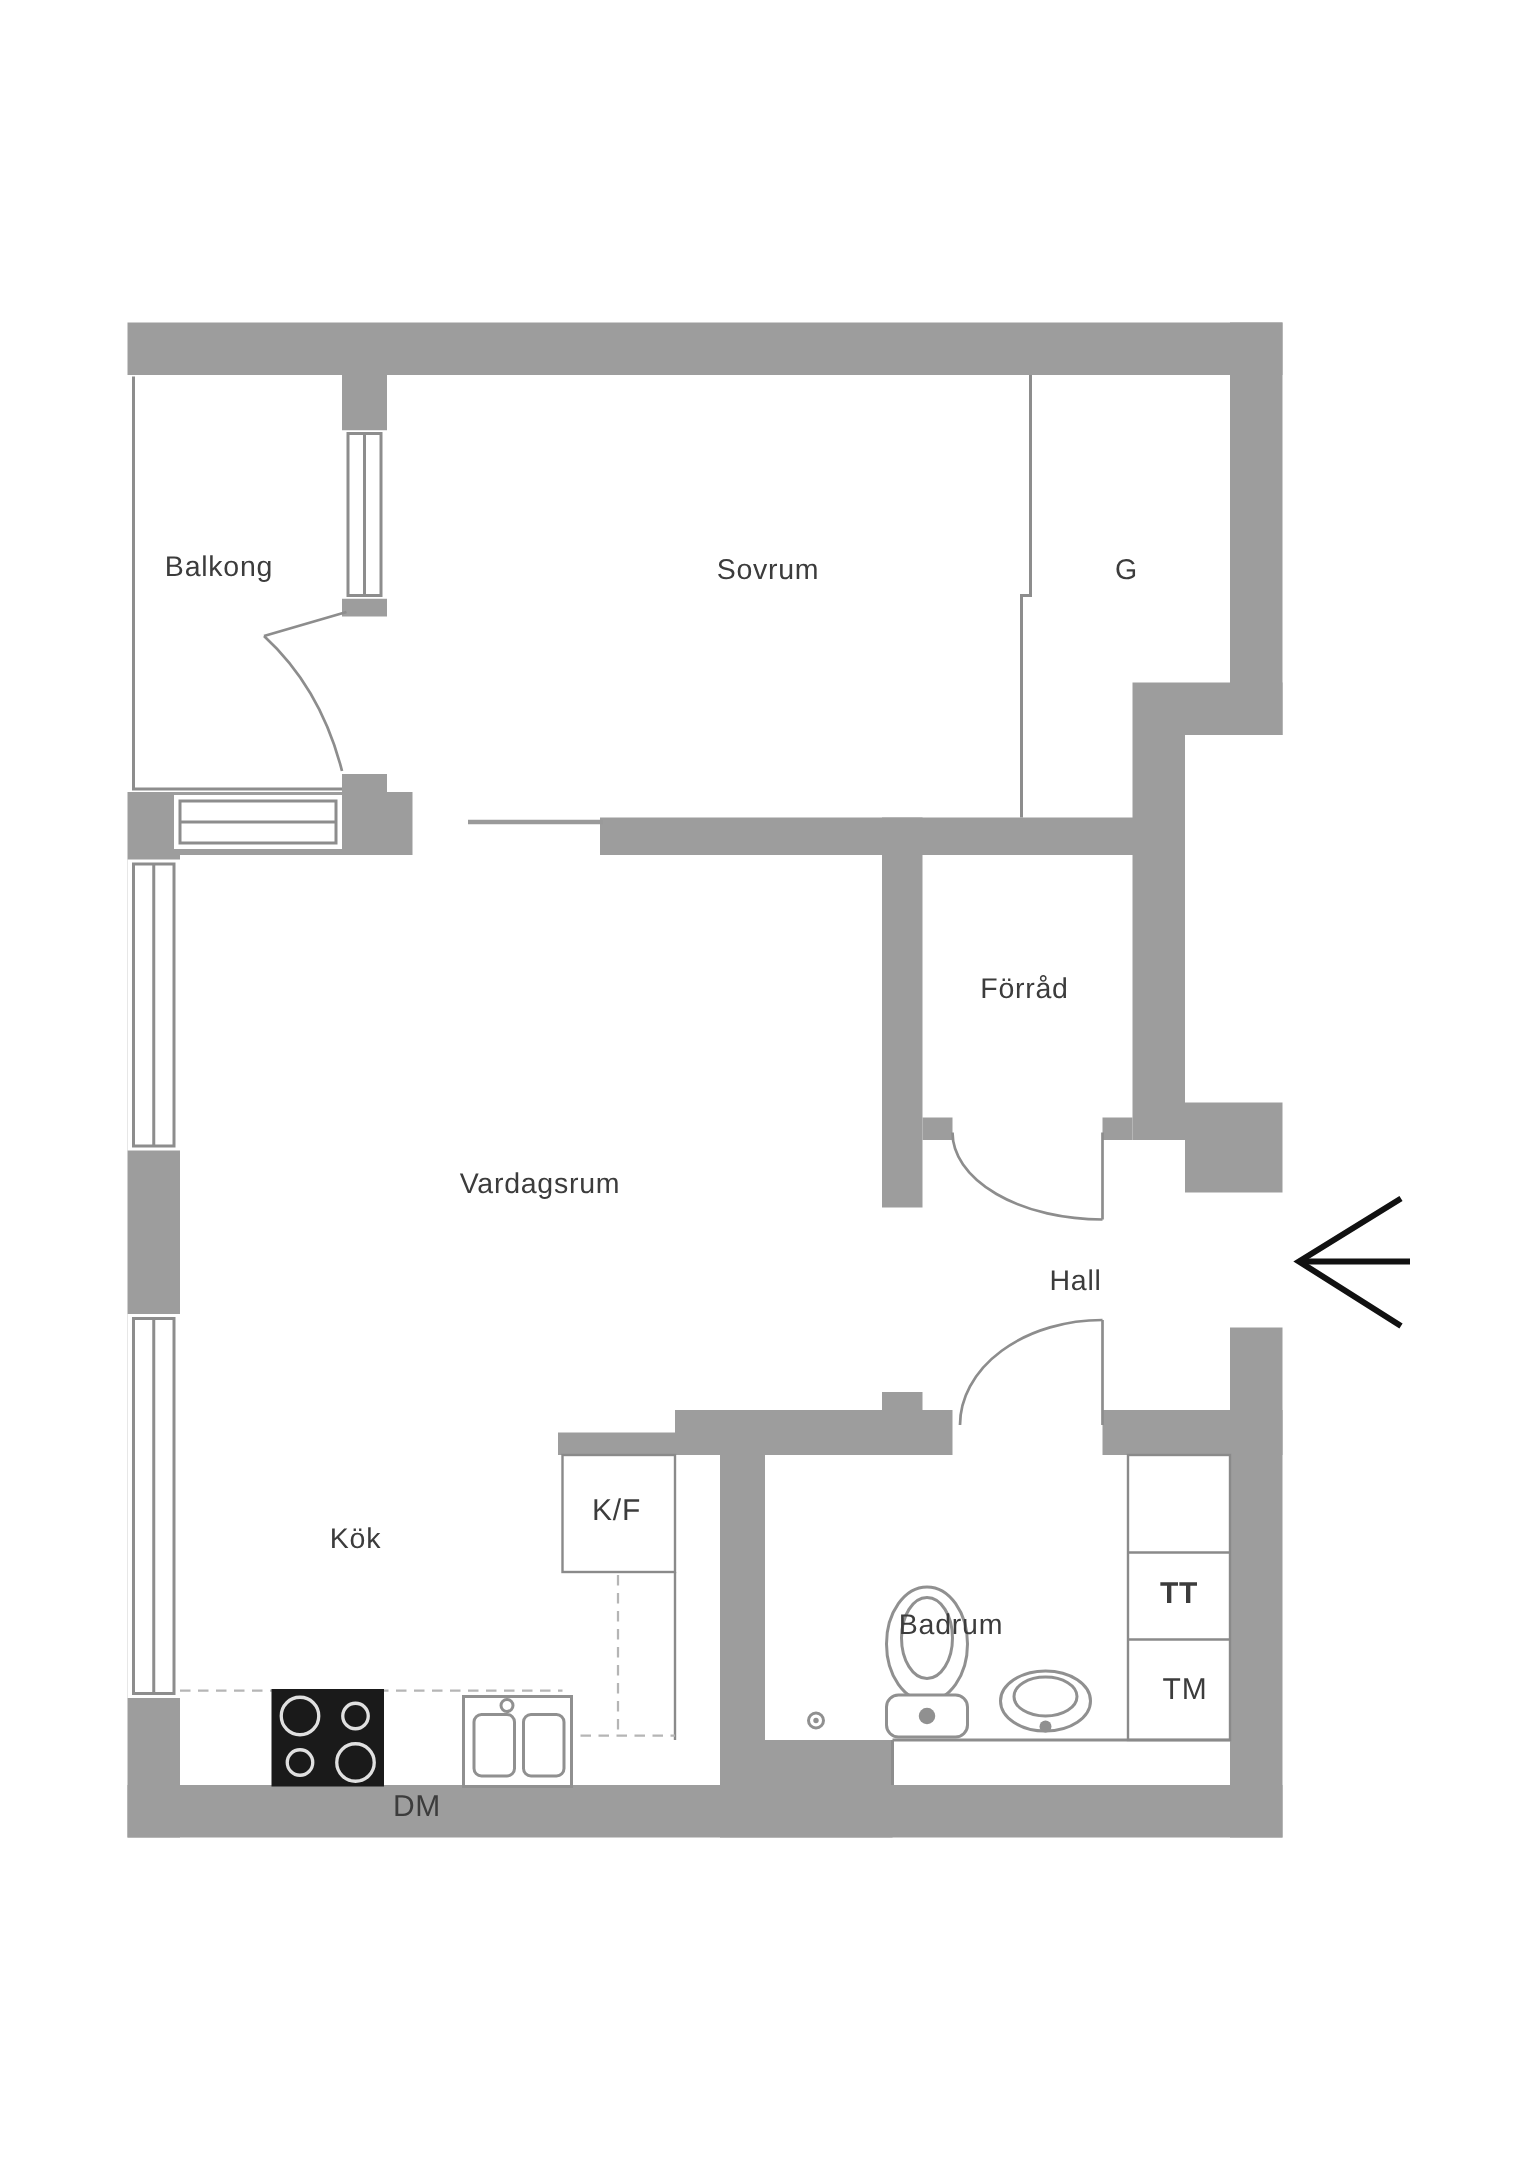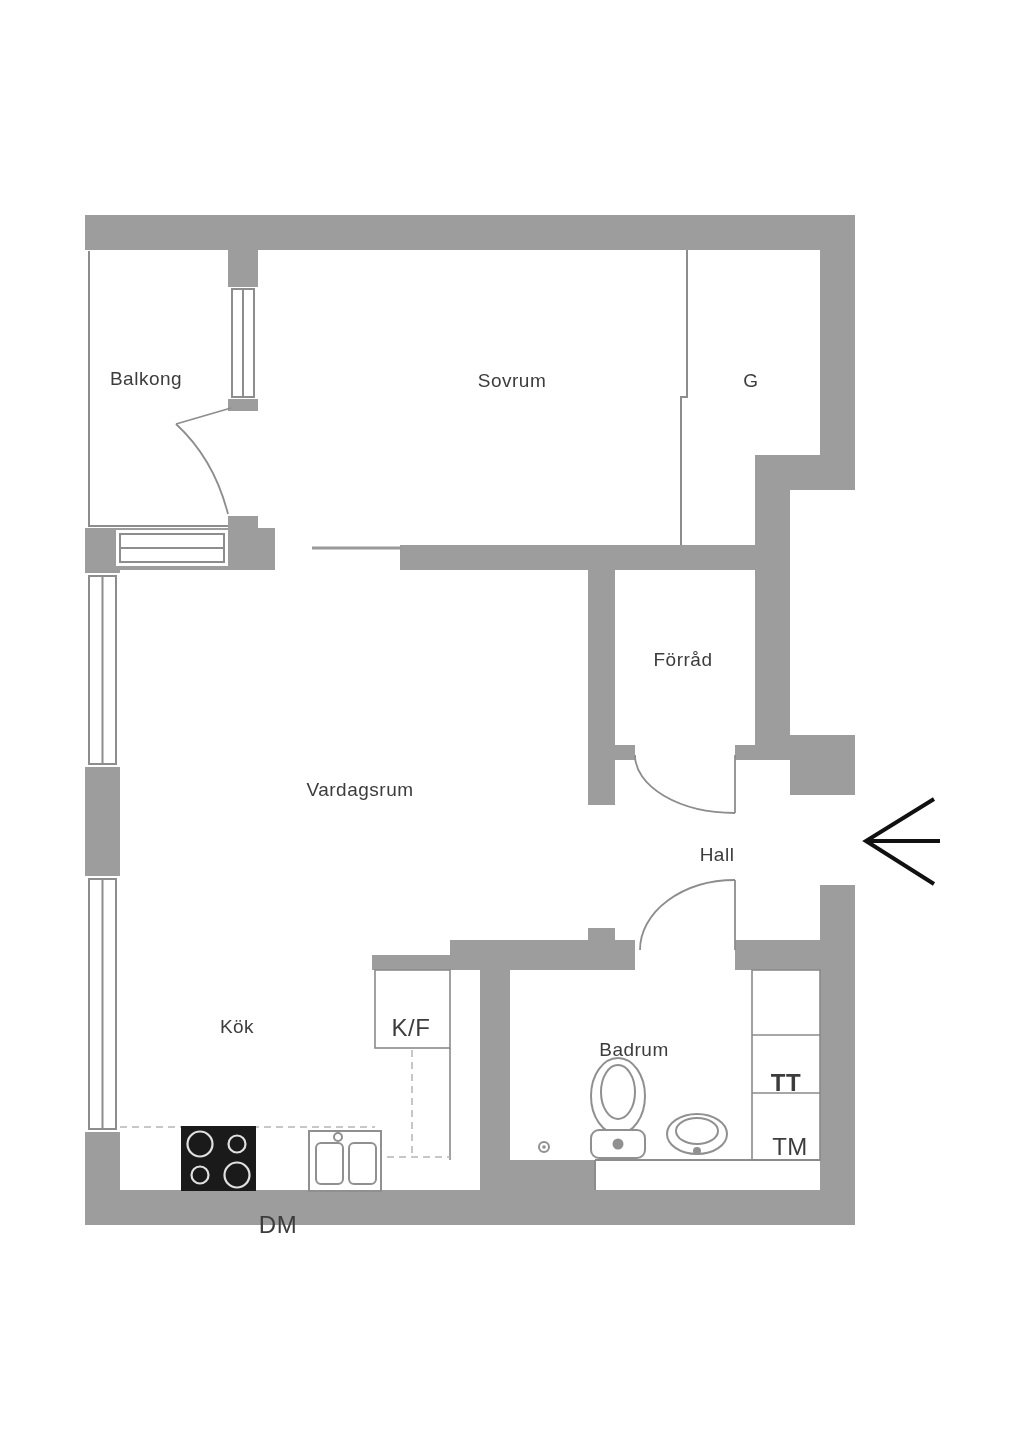--- a/index.html
+++ b/index.html
@@ -9,21 +9,21 @@
   html,body{margin:0;padding:0;background:var(--bg);}
   .plan{
     position:relative; width:1024px; height:1449px; background:var(--bg);
     font-family:"Liberation Sans", sans-serif; overflow:hidden;
   }
   .plan svg{position:absolute;left:0;top:0;}
   .room-label{
     position:absolute; transform:translate(-50%,-50%);
     font-size:19px; color:var(--text); letter-spacing:.5px; white-space:nowrap;
   }
-  .small-label{font-size:24px;margin-top:20px;}
+  .small-label{font-size:20px;}
   
   .wall{fill:var(--wall);}
   .win-clear{fill:var(--bg);}
   .frame{fill:var(--bg);stroke:var(--line);stroke-width:2;}
   .thin{stroke:var(--line);stroke-width:2;fill:none;}
   .opening-line{stroke:#9a9a9a;stroke-width:3;fill:none;}
   .door{stroke:var(--line);stroke-width:1.8;fill:none;}
   .fixture{stroke:var(--fixture);stroke-width:2;fill:var(--bg);}
   .fixture-solid{fill:var(--fixture);stroke:none;}
   .dash{stroke:var(--dash);stroke-width:1.5;fill:none;stroke-dasharray:7 5;}
@@ -157,20 +157,20 @@
     </g>
   </svg>
 
   <div class="room-label" style="left:146px;top:379px;">Balkong</div>
   <div class="room-label" style="left:512px;top:381px;">Sovrum</div>
   <div class="room-label" style="left:751px;top:381px;">G</div>
   <div class="room-label" style="left:683px;top:660px;">Förråd</div>
   <div class="room-label" style="left:360px;top:766px;margin-top:24px;">Vardagsrum</div>
   <div class="room-label" style="left:717px;top:855px;">Hall</div>
   <div class="room-label" style="left:237px;top:1027px;">Kök</div>
-  <div class="room-label" style="left:634px;top:1050px;">Badrum</div>
+  <div class="room-label" style="left:634px;top:1084px;">Badrum</div>
 
   <div class="room-label small-label" style="left:411px;top:1008px;">K/F</div>
   <div class="room-label small-label" style="left:278px;top:1205px;">DM</div>
   <div class="room-label small-label" style="left:786px;top:1063px;font-weight:bold;">TT</div>
   <div class="room-label small-label" style="left:790px;top:1127px;">TM</div>
 
 </div>
 
 </body></html>

